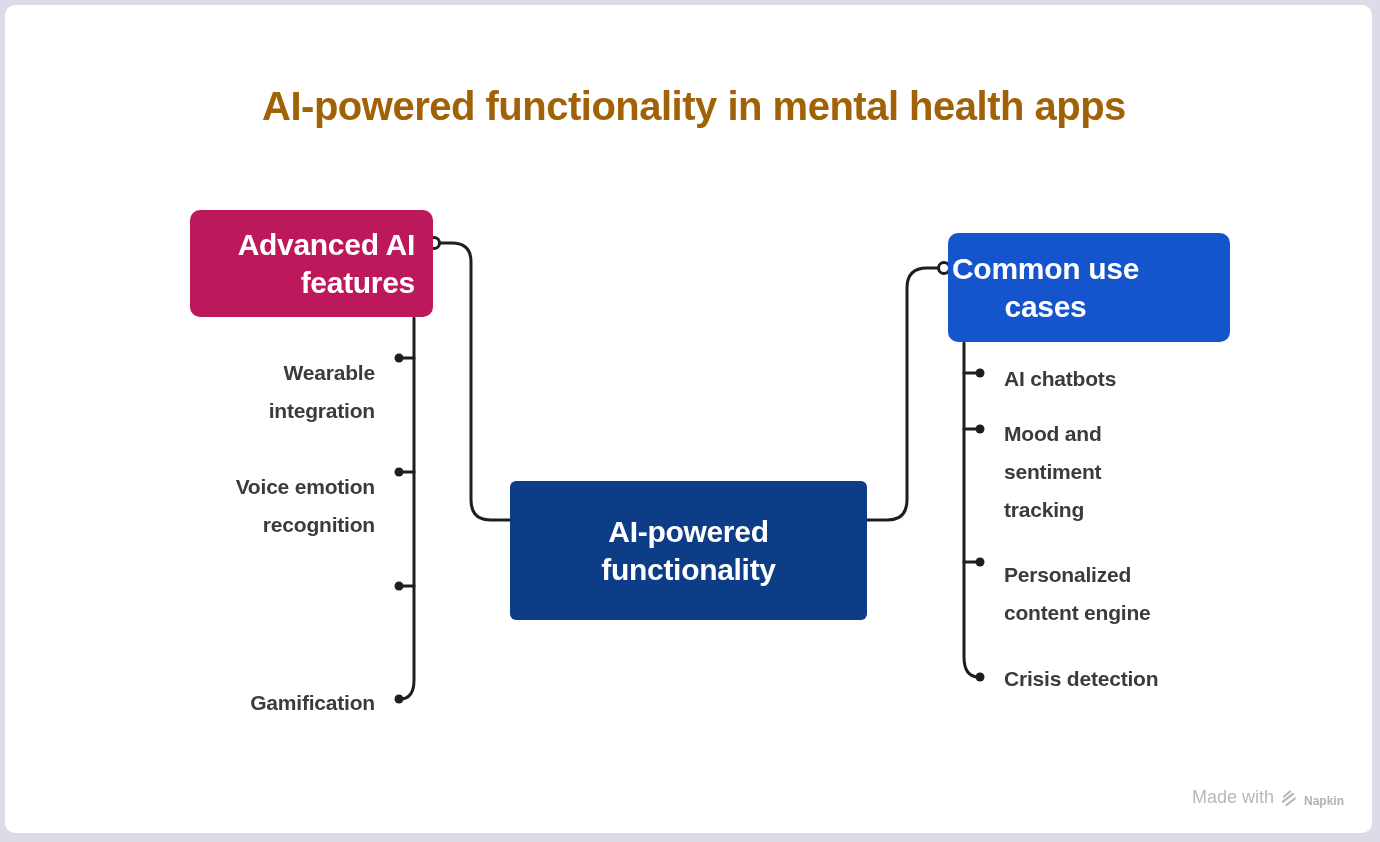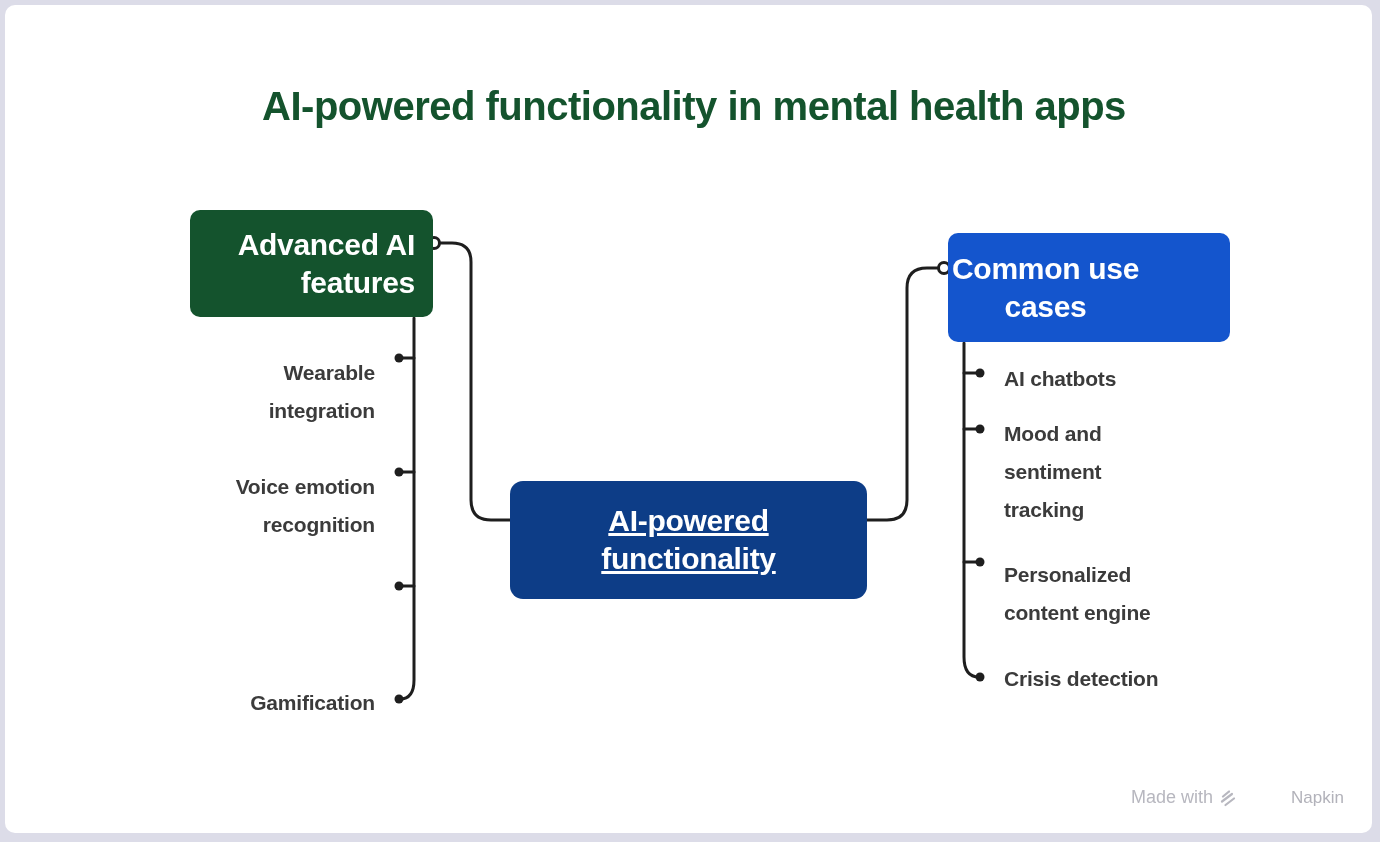--- a/index.html
+++ b/index.html
@@ -21,21 +21,21 @@
     background:#ffffff;
     border-radius:10px;
   }
   .title{
     position:absolute;
     left:8px; right:0; top:84px;
     text-align:center;
     font-size:40px;
     font-weight:bold;
     letter-spacing:-0.5px;
-    color:#14532d;
+    color:#a16207;
     white-space:nowrap;
   }
   .connectors{
     position:absolute;
     left:0; top:0;
     width:1380px; height:842px;
     pointer-events:none;
   }
   .node{
     position:absolute;
@@ -52,25 +52,24 @@
   .node-label{white-space:pre-line;}
   .node-advanced{
     left:190px; top:210px;
     width:243px; height:107px;
     justify-content:flex-end;
     text-align:right;
     padding-right:18px;
   }
   .node-center{
     left:510px; top:481px;
-    width:357px; height:118px;
+    width:357px; height:139px;
     justify-content:center;
     text-align:center;
-    border-radius:13px;
-    text-decoration:underline;
+    border-radius:6px;
   }
   .node-common{
     left:948px; top:233px;
     width:282px; height:109px;
     justify-content:flex-start;
     text-align:center;
     padding-left:4px;
   }
   .item{
     position:absolute;
@@ -85,21 +84,21 @@
   .item-right{ text-align:left; left:1004px; }
   .watermark{
     position:absolute;
     top:787px; right:36px;
     display:flex;
     align-items:flex-end;
     gap:5px;
     color:#b7b7bf;
     font-size:18px;
   }
-  .watermark .brand{ font-size:17px; font-weight:normal; color:#b2b2ba;margin-left:48px; }
+  .watermark .brand{ font-size:12px; font-weight:bold; color:#b2b2ba; }
   .napkin-icon{ display:block; }
 </style>
 </head>
 <body>
 
 <div class="page">
   <div class="canvas-bg"></div>
 
   <div class="title">AI-powered functionality in mental health apps</div>
 
@@ -129,21 +128,21 @@
       <circle cx="980" cy="429" r="4.5"></circle>
       <circle cx="980" cy="562" r="4.5"></circle>
       <circle cx="980" cy="677" r="4.5"></circle>
     </g>
     <g fill="#ffffff" stroke="#1e1e1e" stroke-width="3">
       <circle cx="434" cy="243" r="5.5"></circle>
       <circle cx="944" cy="268" r="5.5"></circle>
     </g>
   </svg>
 
-  <div class="node node-advanced" style="background-color: #14532d;">
+  <div class="node node-advanced" style="background-color: #be185d;">
     <span class="node-label">Advanced AI
 features</span>
   </div>
 
   <div class="node node-center" style="background-color: rgb(13, 61, 135);">
     <span class="node-label">AI-powered
 functionality</span>
   </div>
 
   <div class="node node-common" style="background-color: rgb(20, 85, 205);">

